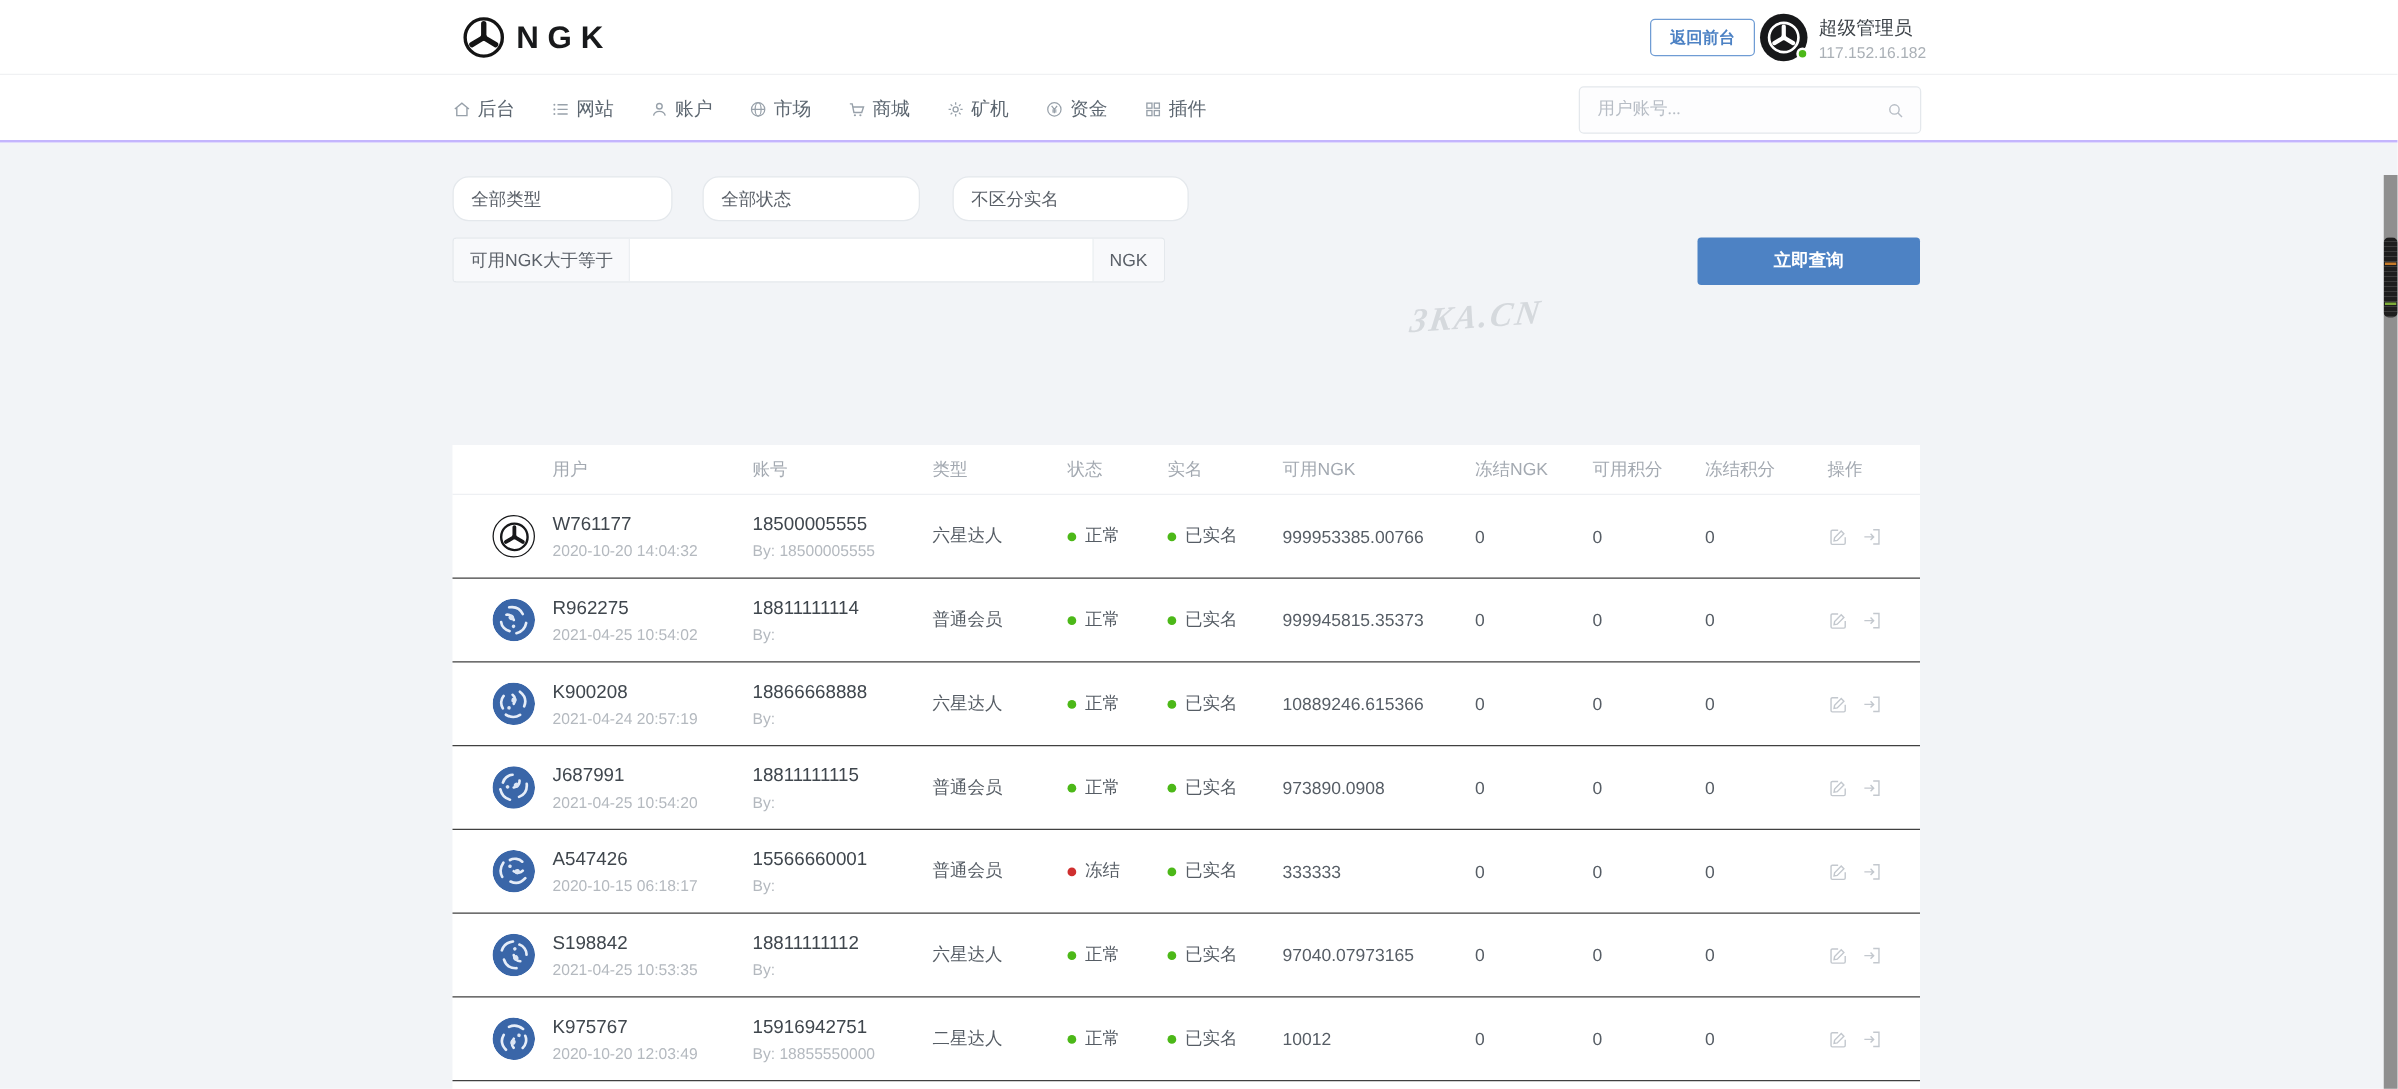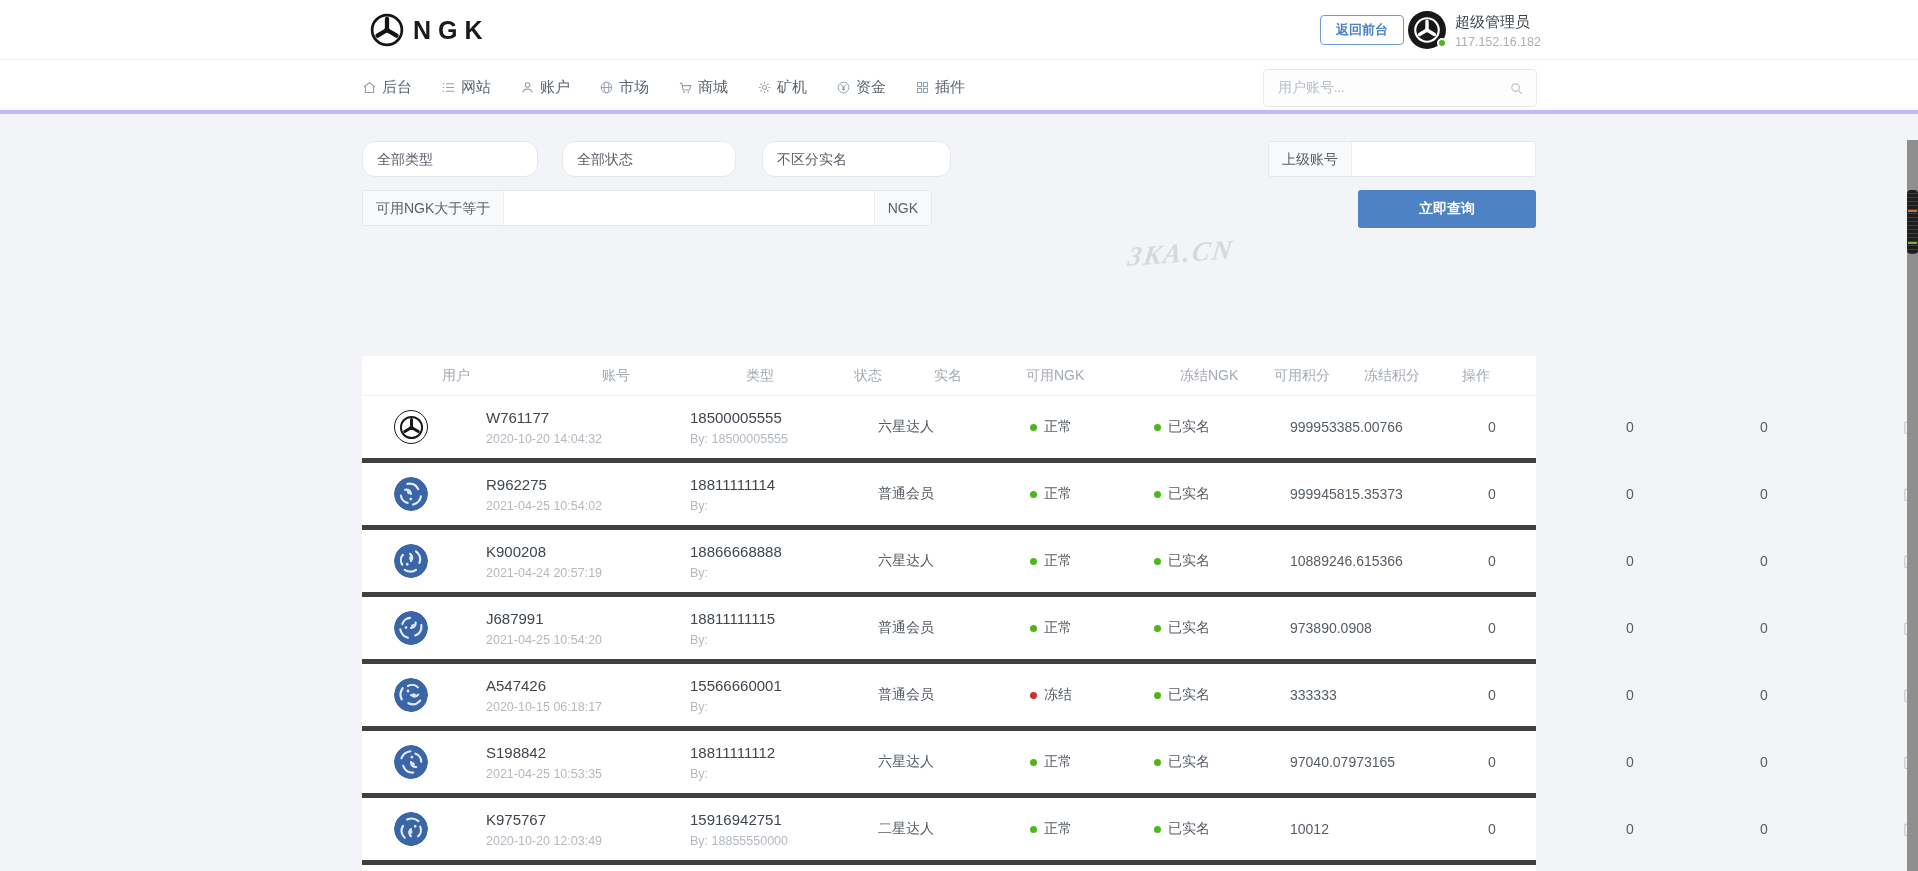--- a/index.html
+++ b/index.html
@@ -21,21 +21,21 @@
   .admin-avatar .face { width:38px; height:38px; border-radius:50%; background:#17181a; color:#fff;
     display:flex; align-items:center; justify-content:center; }
   .admin-avatar .face .icon { width:30px; height:30px; }
   .online-dot { position:absolute; right:-1px; bottom:1px; width:10px; height:10px; border-radius:50%;
     background:#4cb818; border:2px solid #fff; }
   .admin-meta .name { font-size:15px; color:#3c4248; margin-top:2px; }
   .admin-meta .ip { font-size:12.5px; color:#aab0b6; margin-top:3px; }
 
   
   .navbar { position:absolute; left:0; top:60px; width:1918px; height:54px; background:#fff;
-    border-bottom:4px solid #c4b5fd; z-index:5; }
+    border-bottom:2px solid #c4b5fd; z-index:5; }
   .nav-items { position:absolute; left:362px; top:0; height:54px; display:flex; align-items:center; gap:29px; }
   .nav-item { display:flex; align-items:center; gap:5px; color:#5c6670; font-size:15px; cursor:pointer; }
   .nav-item .icon { width:15px; height:15px; color:#98a1aa; }
   .nav-search { position:absolute; left:1263px; top:9px; width:274px; height:38px; background:#fdfdfe;
     border:1px solid #e4e8ec; border-radius:4px; display:flex; align-items:center; }
   .nav-search input { flex:1; border:none; outline:none; background:transparent; padding:0 10px 0 14px;
     font-size:14px; color:#555; font-family:Liberation Serif, serif; }
   .nav-search input::placeholder { color:#b7bdc5; }
   .nav-search .icon { width:15px; height:15px; color:#b7bdc5; margin-right:12px; }
 
@@ -54,21 +54,21 @@
   .fgroup .sel-value { flex:1; text-align:center; cursor:pointer; color:#5a6068; }
   .query-btn { position:absolute; left:1358px; top:190px; width:178px; height:38px; background:#4d82c4;
     color:#fff; font-size:14px; font-weight:bold; border:none; border-radius:3px; cursor:pointer; }
 
   
   .table-card { position:absolute; left:362px; top:242px; width:1174px; background:#fff; }
   .tgrid { display:grid; grid-template-columns:80px 160px 144px 108px 80px 92px 154px 94px 90px 98px 1fr;
     align-items:center; }
   .thead { height:40px; border-bottom:1px solid #eef0f3; }
   .thead .th { font-size:14px; color:#a3a9b1; }
-  .trow { height:67px; border-bottom:5px solid #404040;gap:44px; }
+  .trow { height:67px; border-bottom:1px solid #404040; }
   .avatar-cell { display:flex; justify-content:flex-start; padding-left:32px; }
   .avatar { width:34px; height:34px; border-radius:50%; overflow:hidden; flex:0 0 auto; }
   .avatar svg { width:100%; height:100%; display:block; }
   .avatar.ngk { background:#fff; border:1.5px solid #17181a; color:#17181a;
     display:flex; align-items:center; justify-content:center; }
   .avatar.ngk .icon { width:27px; height:27px; }
   .cell-main { font-size:15px; color:#3f464d; }
   .cell-sub { font-size:12.5px; color:#b4b9bf; margin-top:6px; }
   .cell-plain { font-size:14px; color:#565d65; }
   .dotline { display:flex; align-items:center; gap:7px; font-size:14px; color:#565d65; }
@@ -213,24 +213,20 @@
         </svg>
       </span>
   </div>
 </div>
 
 <div class="content">
 
   <div class="fbox fselect" style="left:362px; top:27px; width:176px;">全部类型</div>
   <div class="fbox fselect" style="left:562px; top:27px; width:174px;">全部状态</div>
   <div class="fbox fselect" style="left:762px; top:27px; width:189px;">不区分实名</div>
-  <div class="fbox fgroup" style="left:1268px; top:27px; width:268px;">
-    <span class="addon">上级账号</span>
-    <input type="text" style="">
-  </div>
 
   <div class="fbox fgroup" style="left:362px; top:76px; width:570px;">
     <span class="addon">可用NGK大于等于</span>
     <input type="text" style="">
     <span class="addon suffix">NGK</span>
   </div>
   <button class="query-btn" style="top:76px;">立即查询</button>
 
   <div class="table-card">
     <div class="tgrid thead" id="table-head">

